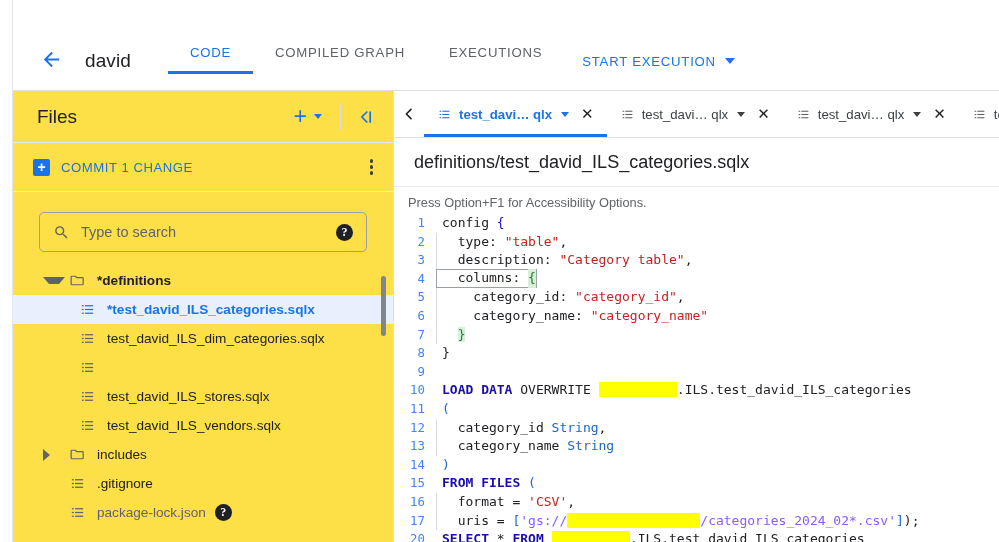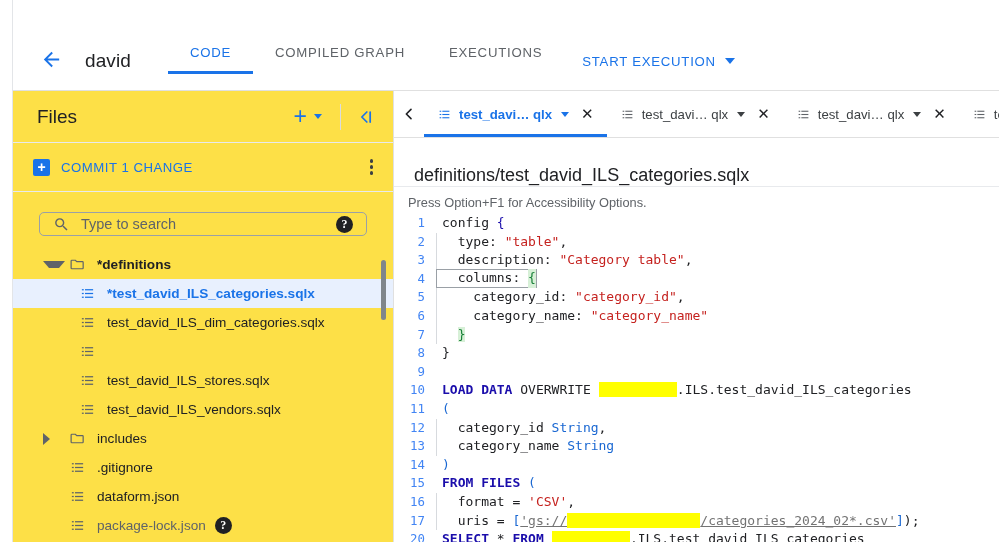--- a/index.html
+++ b/index.html
@@ -94,21 +94,21 @@
   }
   .commit-label {
     color: #1a73e8; font-size: 13.2px; letter-spacing: .5px;
     font-weight: 500; flex: 1; cursor: pointer;
   }
   .kebab { display: flex; flex-direction: column; gap: 2.5px; padding: 6px; cursor: pointer; }
   .kebab i { width: 3.5px; height: 3.5px; border-radius: 50%; background: #3c4043; display:block; }
 
   .search-wrap { padding: 20px 26px 0 26px; }
   .search-box {
-    height: 24px; border: 1px solid #9aa0a6; border-radius: 5px;
+    height: 40px; border: 1px solid #9aa0a6; border-radius: 5px;
     display: flex; align-items: center; padding: 0 13px; gap: 11px;
   }
   .search-box input {
     border: 0; outline: 0; flex: 1; font-size: 14.5px; color: #202124;
     font-family: "Liberation Sans", sans-serif; background: transparent;
   }
   .search-box input::placeholder { color: #5f6368; }
   .help-dot {
     width: 17px; height: 17px; border-radius: 50%; background: #202124;
     color: #fff; font-size: 12px; font-weight: 700; line-height: 17px;
@@ -164,21 +164,21 @@
   .etab.active .ficon { color: #1a73e8; }
   .etab .tcaret {
     width:0;height:0;border-left:4px solid transparent;border-right:4px solid transparent;
     border-top:5px solid #3c4043; margin-left:2px;
   }
   .etab.active .tcaret { border-top-color:#1a73e8; }
   .etab .xbtn { font-size: 15px; color:#202124; margin-left: 5px; font-weight:500; cursor:pointer; }
   .etab.active .xbtn { color:#202124; }
 
   .file-path-bar {
-    height: 49px; flex: 0 0 49px; display: flex; align-items: flex-end;
+    height: 49px; flex: 0 0 49px; display: flex; align-items: center;
     padding-left: 20px; font-size: 18px; color: #202124;
     border-bottom: 1px solid #e8eaed; white-space: nowrap;
   }
 
   .a11y-note { padding: 8px 0 4px 14px; font-size: 12.8px; color: #5f6368; }
 
   .code {
     flex: 1; overflow: hidden; font-family: "DejaVu Sans Mono", monospace;
     font-size: 13px; line-height: 18.6px; position: relative; padding-bottom:4px;
   }
@@ -190,21 +190,21 @@
   }
   .ctext { white-space: pre; color: #202124; position: relative; padding-left: 6px; }
   .guide { position:absolute; left:0; top:0; bottom:0; width:1px; background:#d7dade; }
   .activeline .ctext {
     border: 1.6px solid #9aa0a6; margin-top:-1px; height:19px; display:flex; align-items:center;
     padding-left:5px;
   }
   .kw { color: #1a0dab; font-weight: 700; }
   .kw2 { color: #1a0dab; }
   .str { color: #c5221f; }
-  .str-g { color: #737373; text-decoration: underline; }
+  .str-g { color: #8b5cf6; }
   .typ { color: #1967d2; }
   .brace-hl { background: #d7f0d7; color: #188038; }
   .redact { background: #ffff00; color: transparent; }
 </style>
 </head>
 <body>
 
 <div class="app">
 
   <div class="left-gutter"></div>
@@ -373,33 +373,20 @@
                   <rect x="8" y="5" width="13" height="2"></rect>
                   <rect x="3" y="11" width="3" height="2"></rect>
                   <rect x="8" y="11" width="13" height="2"></rect>
                   <rect x="3" y="17" width="3" height="2"></rect>
                   <rect x="8" y="17" width="13" height="2"></rect>
                 </svg>
             </div>
             <div class="tlabel">.gitignore</div>
           </div>
 
-          <div class="trow indent-file0">
-            <div class="ficon">
-              <svg width="15" height="15" viewBox="0 0 24 24" fill="#5f6368">
-                  <rect x="3" y="5" width="3" height="2"></rect>
-                  <rect x="8" y="5" width="13" height="2"></rect>
-                  <rect x="3" y="11" width="3" height="2"></rect>
-                  <rect x="8" y="11" width="13" height="2"></rect>
-                  <rect x="3" y="17" width="3" height="2"></rect>
-                  <rect x="8" y="17" width="13" height="2"></rect>
-                </svg>
-            </div>
-            <div class="tlabel">dataform.json</div>
-          </div>
 
           <div class="trow indent-file0">
             <div class="ficon">
               <svg width="15" height="15" viewBox="0 0 24 24" fill="#5f6368">
                   <rect x="3" y="5" width="3" height="2"></rect>
                   <rect x="8" y="5" width="13" height="2"></rect>
                   <rect x="3" y="11" width="3" height="2"></rect>
                   <rect x="8" y="11" width="13" height="2"></rect>
                   <rect x="3" y="17" width="3" height="2"></rect>
                   <rect x="8" y="17" width="13" height="2"></rect>

